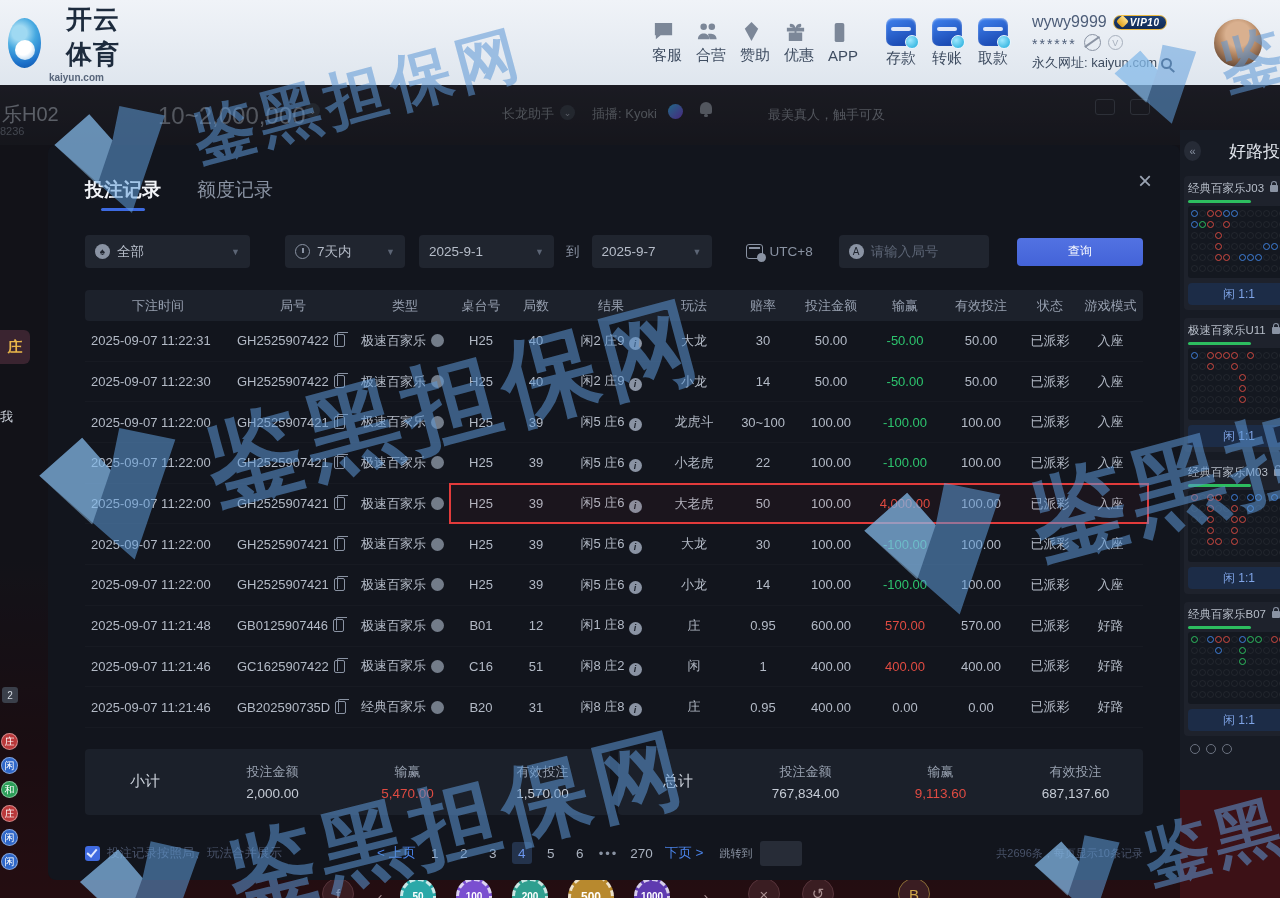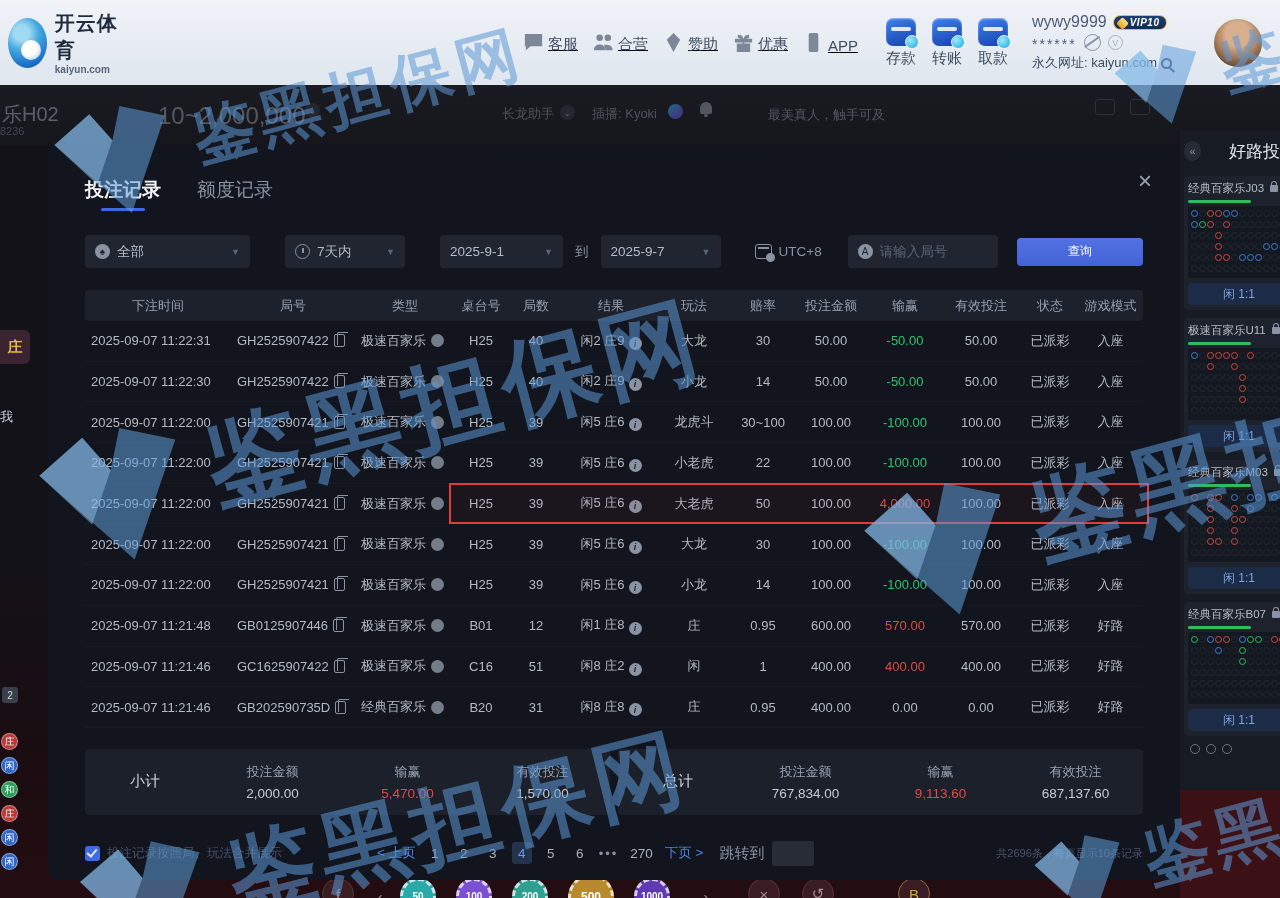--- a/index.html
+++ b/index.html
@@ -9,44 +9,44 @@
 
   
   .topnav { position:absolute; left:0; top:0; width:1280px; height:85px; z-index:30;
     background:linear-gradient(#f0f3f8,#dfe6ee); display:flex; align-items:center; }
   .logo { display:flex; align-items:center; gap:8px; margin-left:8px; width:112px; }
   .logo-ball { width:50px; height:50px; border-radius:50%;
     background:radial-gradient(circle at 35% 30%, #9fd9f2 0 18%, #45a8e0 40%, #1b6fc9 75%, #0e4f9e);
     position:relative; }
   .logo-ball::after { content:""; position:absolute; right:6px; bottom:8px; width:20px; height:20px;
     border-radius:50%; background:radial-gradient(circle at 40% 35%, #ffffff 0 45%, #cfe4f5 70%, #7fb2dd); }
-  .logo-txt .t1 { font-size:20px; font-weight:bold; color:#1d2b3d; letter-spacing:1px; }
+  .logo-txt .t1 { font-size:26px; font-weight:bold; color:#1d2b3d; letter-spacing:1px;text-align:right; }
   .logo-txt .t2 { font-size:10px; font-weight:bold; color:#57657a; }
   .menu { display:flex; gap:28px; margin-left:14px; }
   .menu a { font-size:19px; color:#36465a; text-decoration:none; padding-bottom:8px; position:relative; cursor:pointer; }
   .menu a.active { color:#2a7ce8; font-weight:bold; }
   .menu a.active::after { content:""; position:absolute; left:50%; transform:translateX(-50%);
     bottom:-2px; width:34px; height:3px; border-radius:2px; background:#2a9ce8; }
   .nav-right { display:flex; align-items:center; margin-left:auto; margin-right:6px; gap:14px; }
-  .qitem { display:flex; flex-direction:row; align-items:flex-end; gap:3px; cursor:pointer;text-decoration:underline; }
+  .qitem { display:flex; flex-direction:column; align-items:flex-start; gap:3px; cursor:pointer; }
   .qitem svg { width:23px; height:23px; fill:#7c8798; }
   .qitem .ql { font-size:15px; color:#3e4c60; }
   .wgroup { display:flex; gap:16px; margin-left:14px; }
   .witem { display:flex; flex-direction:column; align-items:center; gap:3px; cursor:pointer; }
   .wicon { width:30px; height:28px; border-radius:7px; position:relative;
     background:linear-gradient(160deg,#3f82ef,#1440a8); box-shadow:inset 0 1px 2px rgba(255,255,255,.5); }
   .wicon::before { content:""; position:absolute; left:5px; top:9px; width:20px; height:4px;
     border-radius:2px; background:rgba(255,255,255,.85); }
   .wicon::after { content:""; position:absolute; right:-3px; bottom:-3px; width:12px; height:12px;
     border-radius:50%; background:radial-gradient(circle at 35% 35%, #9fe8ff, #18a8d8); border:1px solid #e8f6ff; }
   .witem .ql { font-size:15px; color:#3e4c60; }
   .userbox { display:flex; flex-direction:column; gap:2px; margin-left:10px; width:160px; }
   .u1 { display:flex; align-items:center; gap:6px; }
   .uname { font-size:16px; color:#4d5d78; }
-  .vip { display:inline-flex; align-items:flex-end; gap:3px; background:linear-gradient(#1d3f74,#122b54);
+  .vip { display:inline-flex; align-items:flex-start; gap:3px; background:linear-gradient(#1d3f74,#122b54);
     border:1px solid #ecb93e; border-radius:9px; padding:1px 7px 1px 4px; cursor:pointer; }
   .vip-d { width:9px; height:9px; background:linear-gradient(#ffe18a,#e0a21c); transform:rotate(45deg); border-radius:2px; }
   .vip-t { font-size:10px; font-weight:bold; font-style:italic; color:#ffffff; letter-spacing:.5px; }
   .u2 { display:flex; align-items:center; gap:7px; }
   .pwd { font-size:14px; color:#4d5d78; letter-spacing:2px; margin-top:3px; }
   .eyeoff { width:17px; height:17px; border-radius:50%; border:1.5px solid #8a93a3; position:relative; cursor:pointer; }
   .eyeoff::after { content:""; position:absolute; left:-2px; top:6px; width:18px; height:1.5px;
     background:#8a93a3; transform:rotate(-35deg); }
   .circv { width:15px; height:15px; border-radius:50%; border:1.5px solid #a7b0bd; color:#a7b0bd;
     font-size:9px; display:flex; align-items:center; justify-content:center; }
@@ -187,21 +187,21 @@
   .chk::after { content:""; position:absolute; left:4px; top:1.5px; width:4px; height:8px;
     border:solid #dfe8ff; border-width:0 2px 2px 0; transform:rotate(40deg); }
   .chklabel { font-size:12.5px; color:#49536a; }
   .pager { display:flex; align-items:center; gap:9px; margin-left:95px; }
   .pg-nav { font-size:13.5px; color:#4a83e8; cursor:pointer; }
   .pg { min-width:20px; height:22px; font-size:13.5px; color:#aab2bf; display:flex;
     align-items:center; justify-content:center; border-radius:3px; cursor:pointer; padding:0 3px; }
   .pg.active { background:#24334c; color:#6b97ef; }
   .pg-ell { color:#8a93a3; font-size:13px; letter-spacing:2px; }
   .jump { display:flex; align-items:center; gap:8px; margin-left:16px; }
-  .jump .jl { font-size:15px; color:#8a93a3; }
+  .jump .jl { font-size:11px; color:#8a93a3; }
   .jump input { width:42px; height:25px; background:#272c37; border:none; border-radius:3px;
     color:#c6ccd6; text-align:center; font-size:13px; }
   .total-note { margin-left:auto; font-size:11px; color:#49536a; white-space:nowrap; }
 
   
   .wm { position:absolute; display:flex; align-items:center; gap:14px; z-index:40;
     pointer-events:none; transform-origin:left center; color:rgba(92,152,214,.55); font-weight:bold; }
   .wm svg { flex:none; opacity:.9; }
   .wm .wmt { white-space:nowrap; letter-spacing:6px; }
 </style>
@@ -727,21 +727,21 @@
       <div class="dd" style="width:165px">
         <span class="f-icon">♠</span>
         <span>全部</span>
         <span class="caret">▼</span>
       </div>
       <div class="dd" style="width:120px;margin-left:35px">
         <span class="f-icon clock"></span>
         <span>7天内</span>
         <span class="caret">▼</span>
       </div>
-      <div class="dd" style="width:123px;margin-left:35px">
+      <div class="dd" style="width:135px;margin-left:14px">
         <span>2025-9-1</span>
         <span class="caret">▼</span>
       </div>
       <span class="to-label">到</span>
       <div class="dd" style="width:120px">
         <span>2025-9-7</span>
         <span class="caret">▼</span>
       </div>
       <div class="tz">
         <span class="cal"></span>

